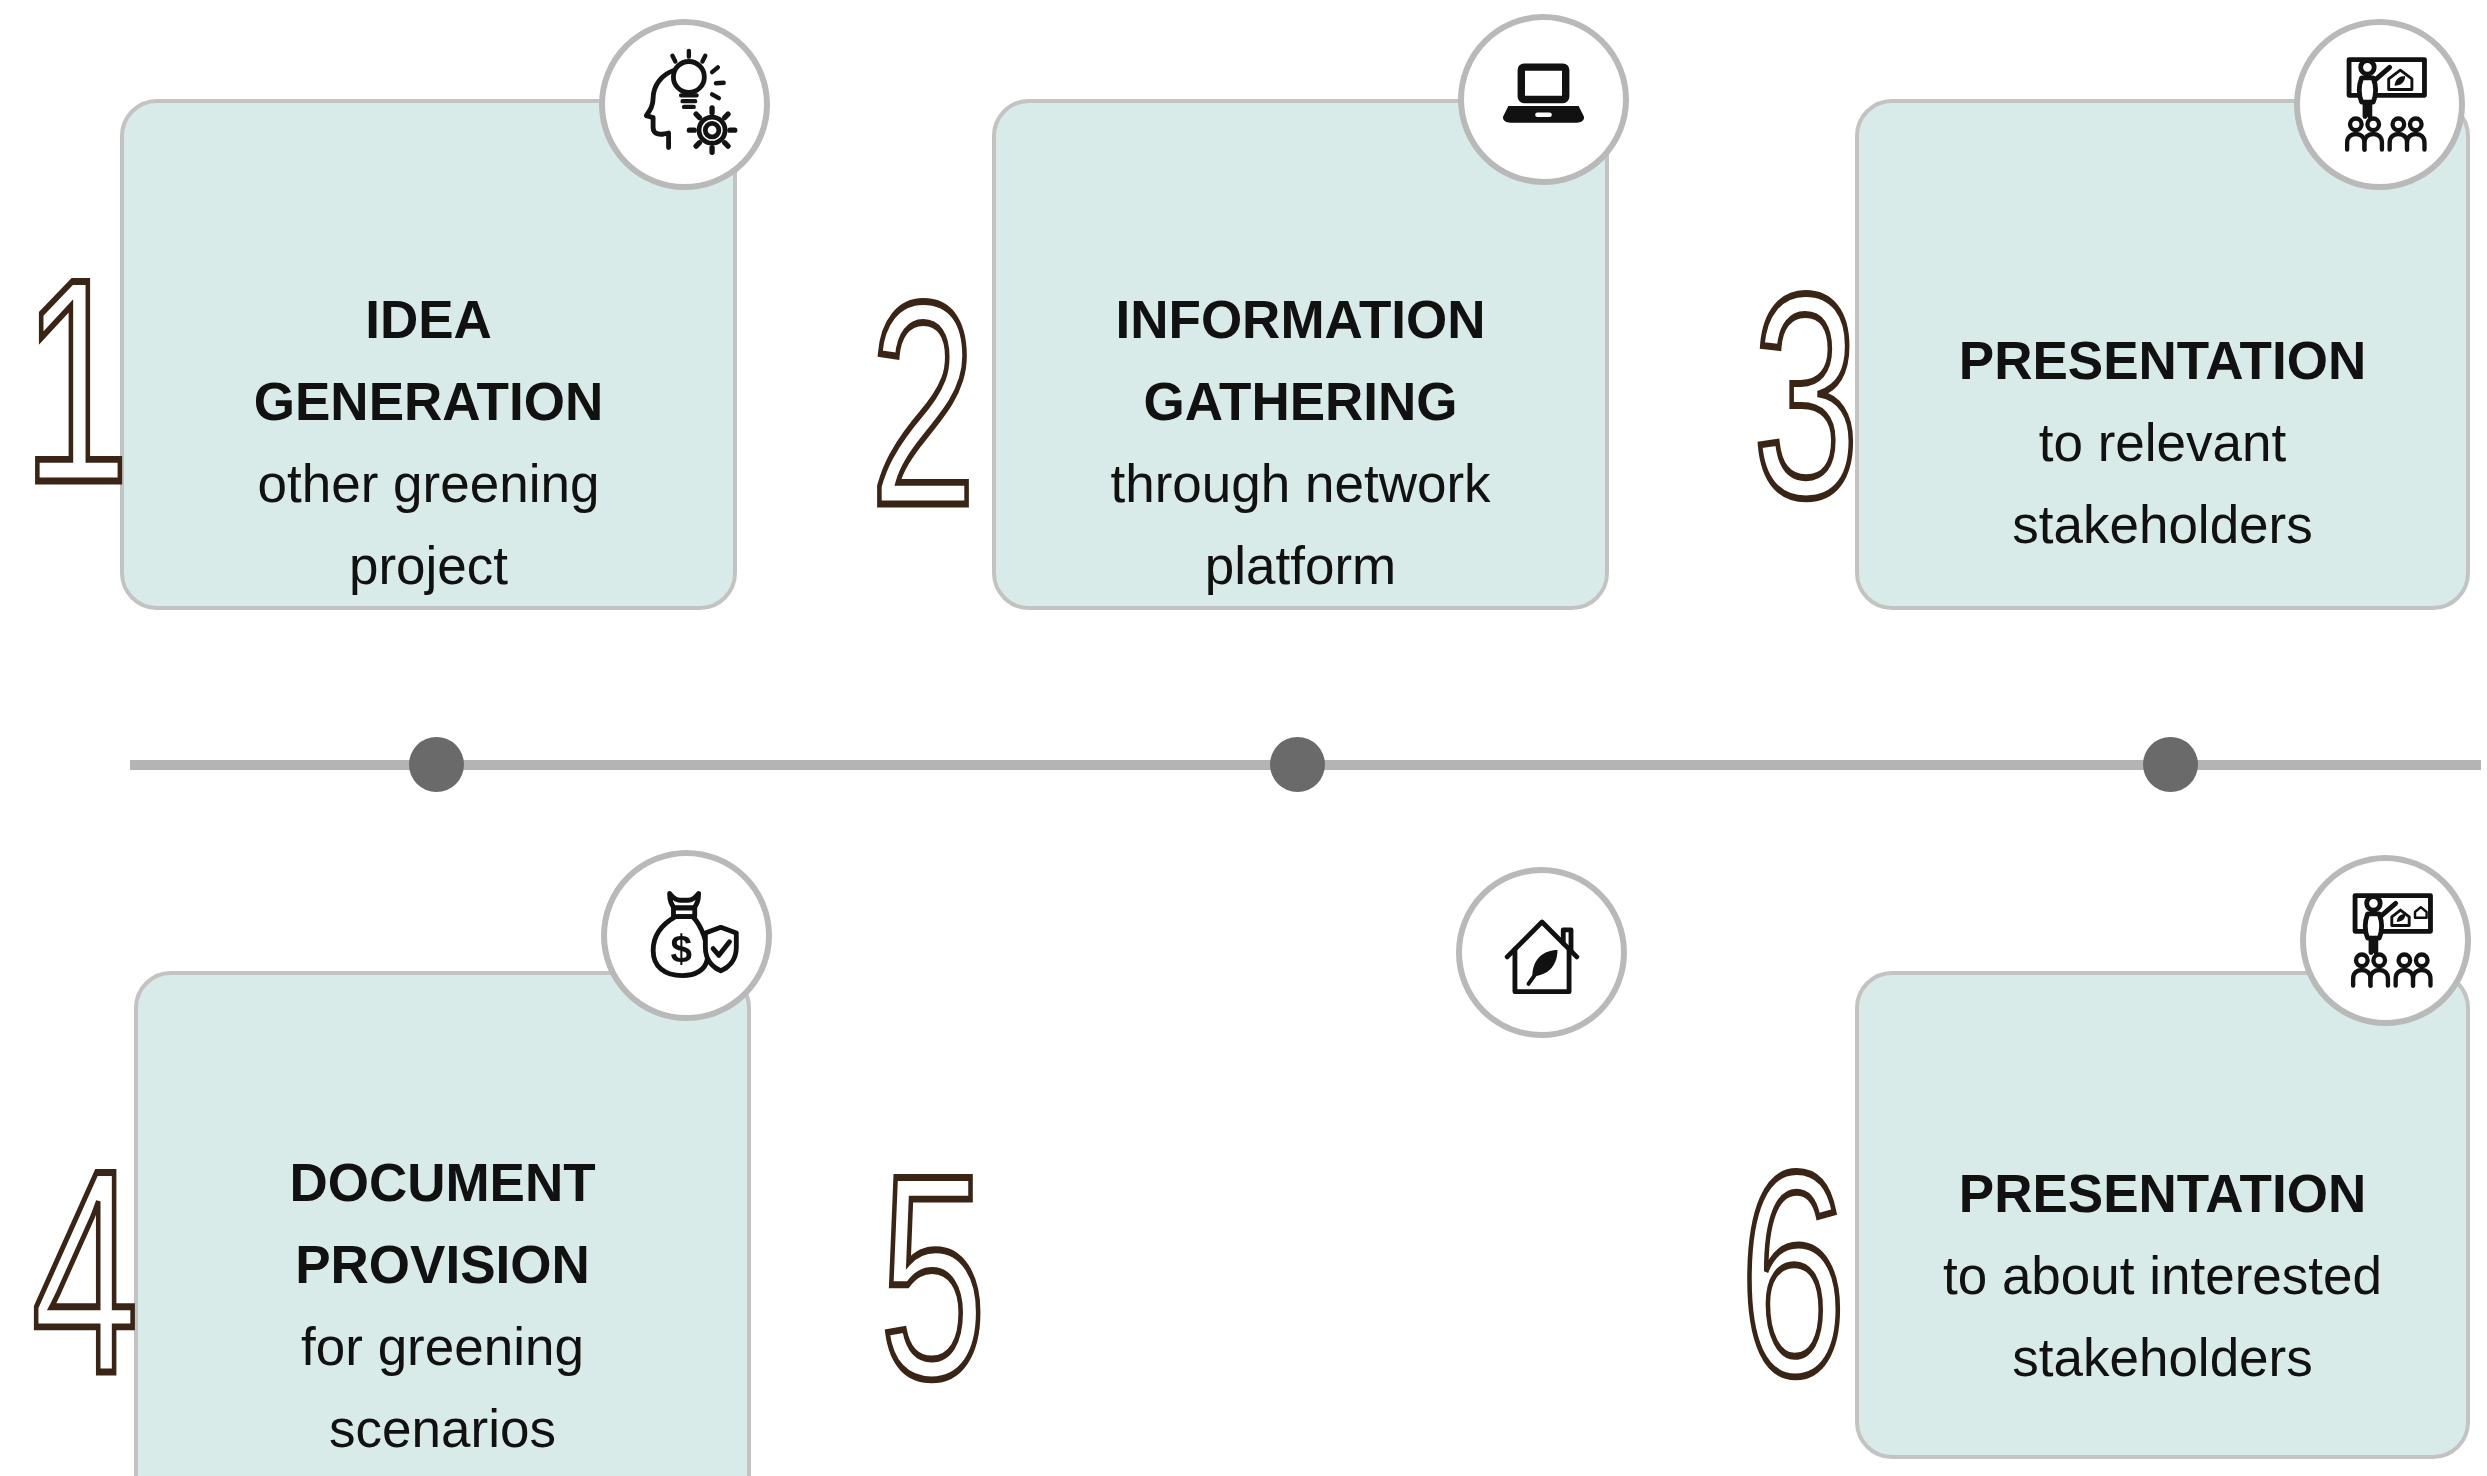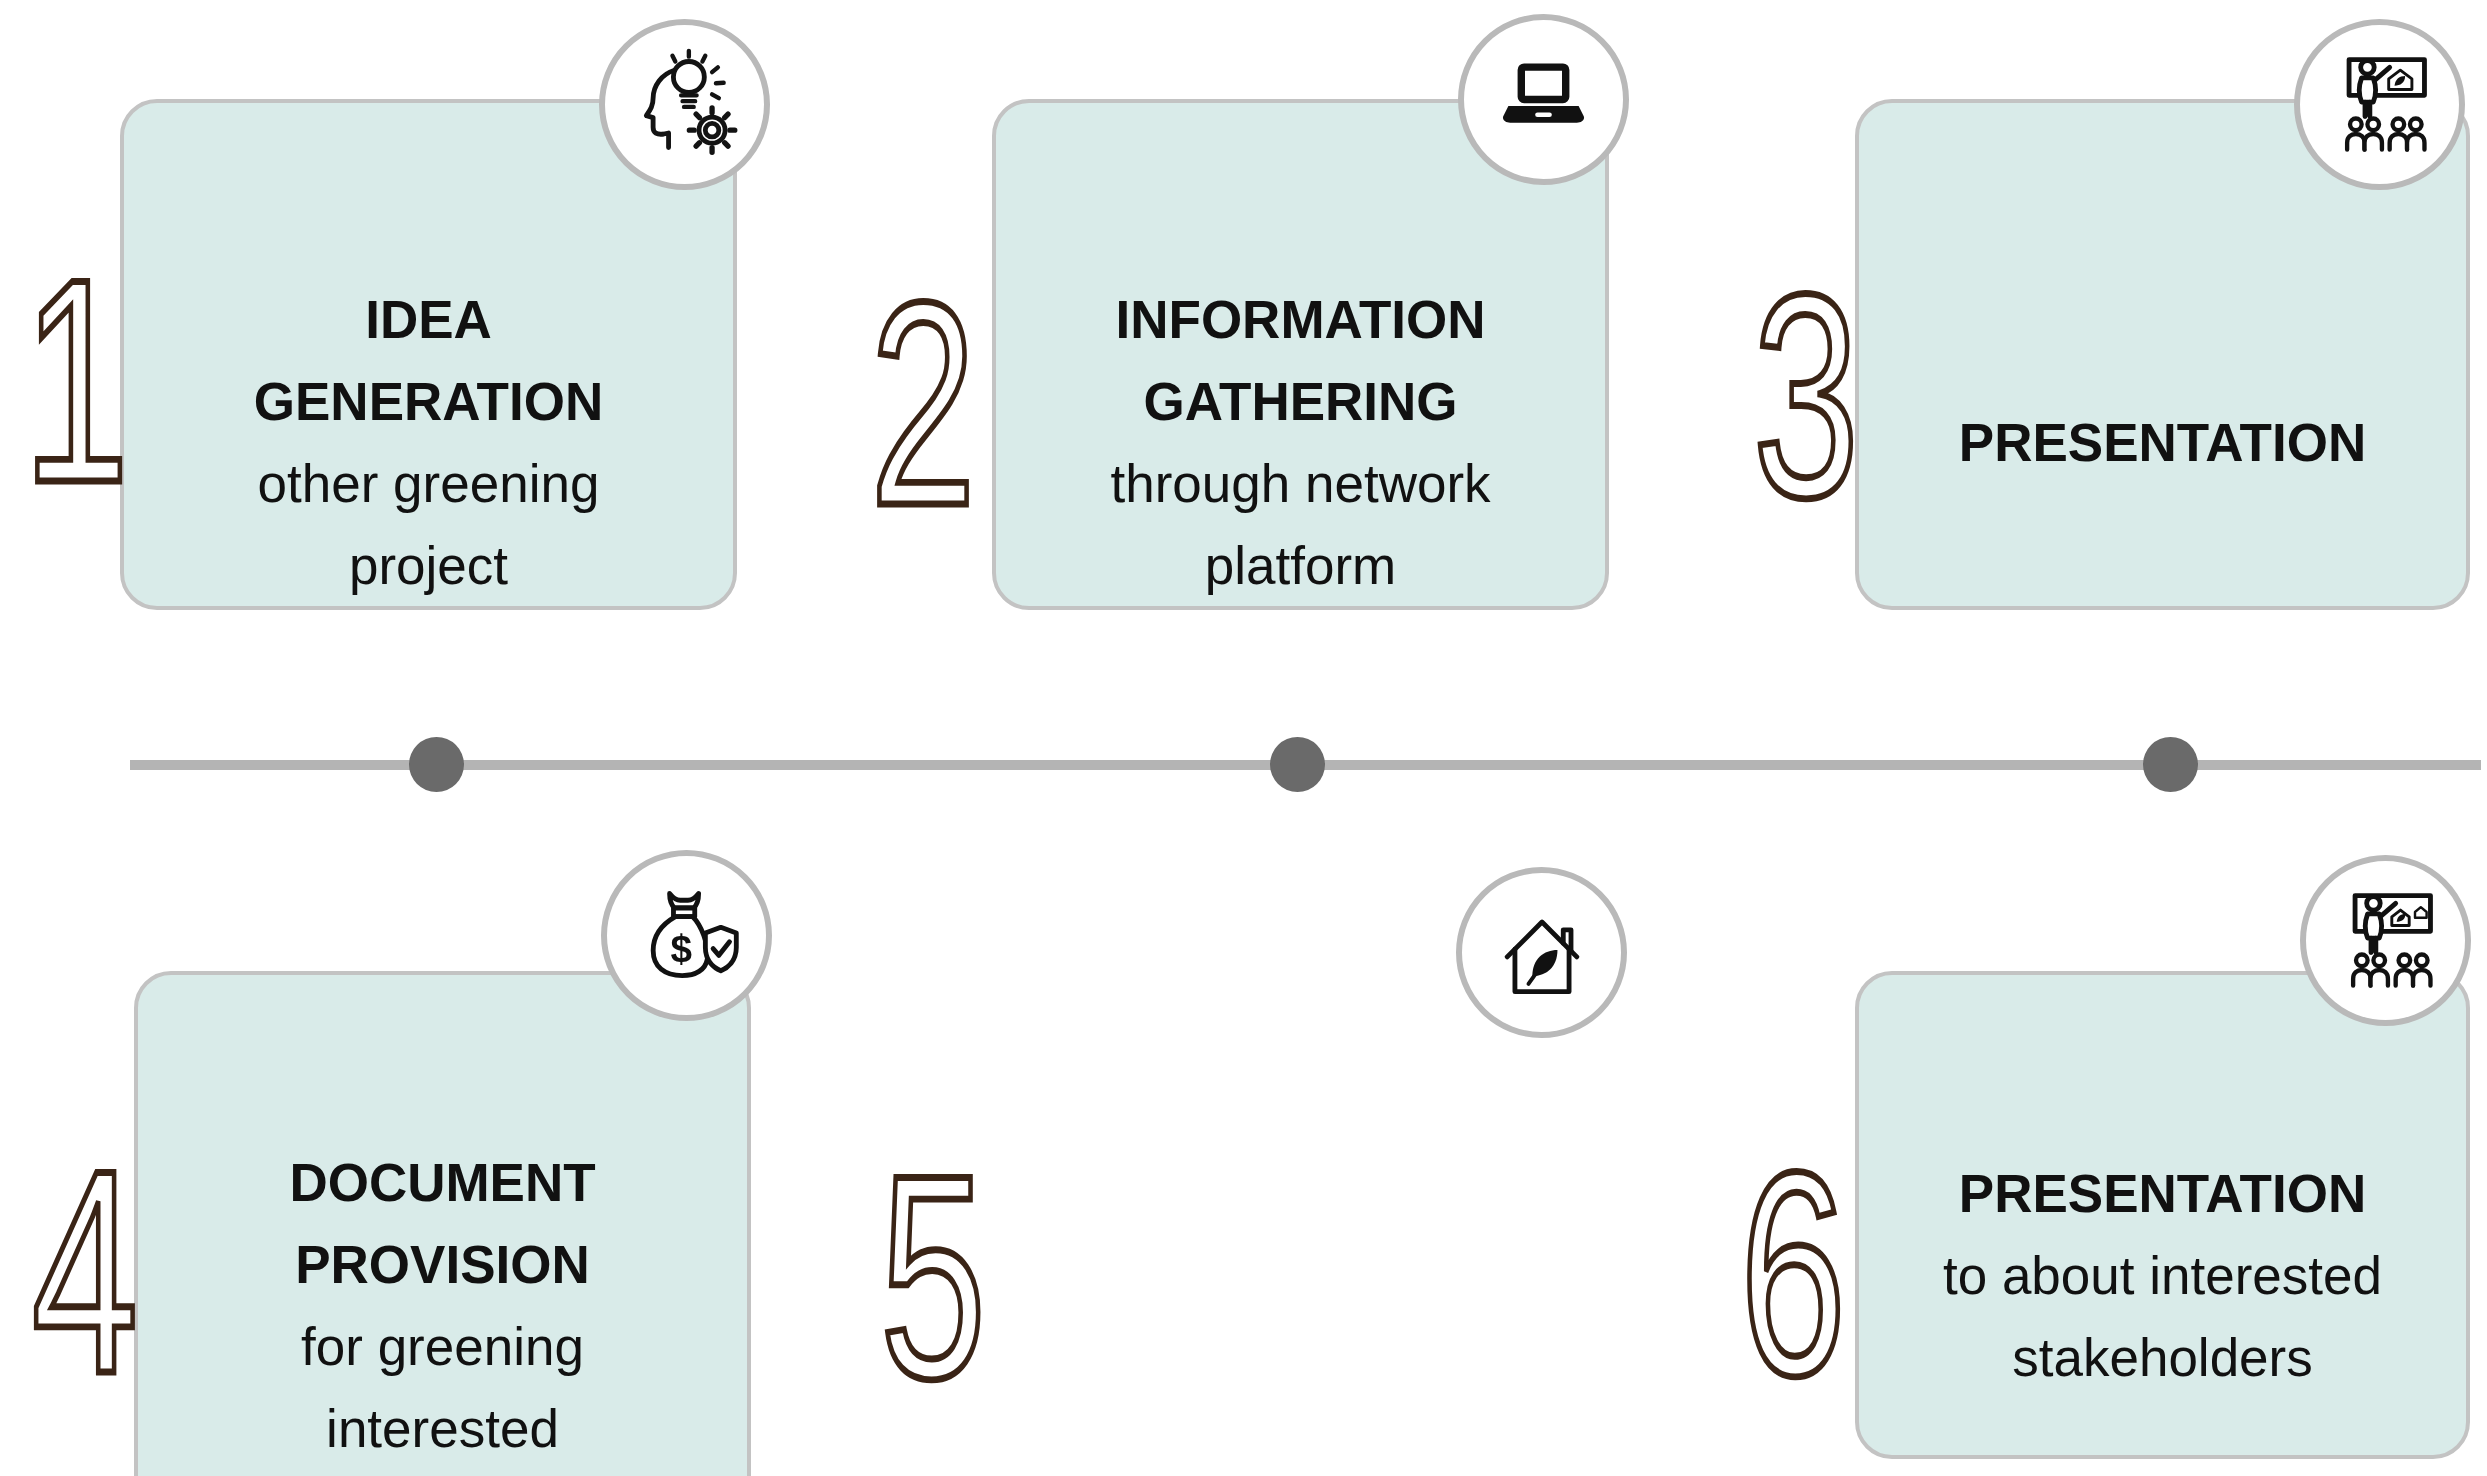--- a/index.html
+++ b/index.html
@@ -131,20 +131,21 @@
       <rect x="36" y="25" width="48" height="35" rx="3" fill="#ffffff" stroke="#111111" stroke-width="8"></rect>
       <path d="M22 67 H98 L103.5 78 C105 82 101 85 96 85 H24 C19 85 15 82 16.5 78 Z" fill="#111111"></path>
       <rect x="51" y="74" width="18" height="5" rx="2.5" fill="#ffffff"></rect>
     </svg>
   </div>
   <div class="step-number" style="left:923px;top:403px">2</div>
 
   <section class="card row-top" style="left:1855px;top:99px;width:615px;height:511px">
     <div class="card-body">
       <div class="card-title">PRESENTATION</div>
+      <div class="card-sub">to relevant stakeholders</div>
     </div>
   </section>
   <div class="icon-circle" style="left:2294px;top:19px">
     <svg viewBox="0 0 120 120" width="116" height="116">
       <g fill="none" stroke="#111111" stroke-width="5" stroke-linecap="round" stroke-linejoin="round">
         <rect x="28" y="13" width="78" height="37" fill="#ffffff"></rect>
         <path d="M69 44 v-11 l12 -9 l12 9 v11 z" stroke-width="3" fill="#ffffff"></path>
         <path d="M75 40 c1 -7 5 -10 11 -10 c0 7 -5 10 -11 10 z" fill="#111111" stroke="none"></path>
         <circle cx="47" cy="21" r="7" fill="#ffffff"></circle>
         <path d="M55 34 L70 21"></path>
@@ -161,21 +162,21 @@
         <circle cx="97" cy="80" r="6"></circle>
           <path d="M88 106 v-7 c0 -6 4 -9 9 -9 c5 0 9 3 9 9 v7"></path>
       </g>
     </svg>
   </div>
   <div class="step-number" style="left:1806px;top:395px">3</div>
 
   <section class="card row-bottom" style="left:134px;top:971px;width:617px;height:548px">
     <div class="card-body">
       <div class="card-title">DOCUMENT PROVISION</div>
-      <div class="card-sub">for greening interested</div>
+      <div class="card-sub">for greening scenarios</div>
     </div>
   </section>
   <div class="icon-circle" style="left:601px;top:850px">
     <svg viewBox="0 0 120 120" width="116" height="116">
       <g fill="#ffffff" stroke="#111111" stroke-width="5" stroke-linecap="round" stroke-linejoin="round">
         <path d="M42 16 C46 21 50 23 53 23 H61 C64 23 68 21 72 16 C72 23 70 28 67 31 H47 C44 28 42 23 42 16 Z"></path>
         <path d="M46 31 h22 v9 h-22 z"></path>
         <path d="M48 40 C34 48 25 60 25 75 C25 92 37 101 55 101 C69 101 79 95 81 84 C83 68 74 48 66 40 Z"></path>
       </g>
       <text x="54" y="87" text-anchor="middle" font-family="Liberation Sans, sans-serif" font-size="40" font-weight="bold" fill="#111111">$</text>

